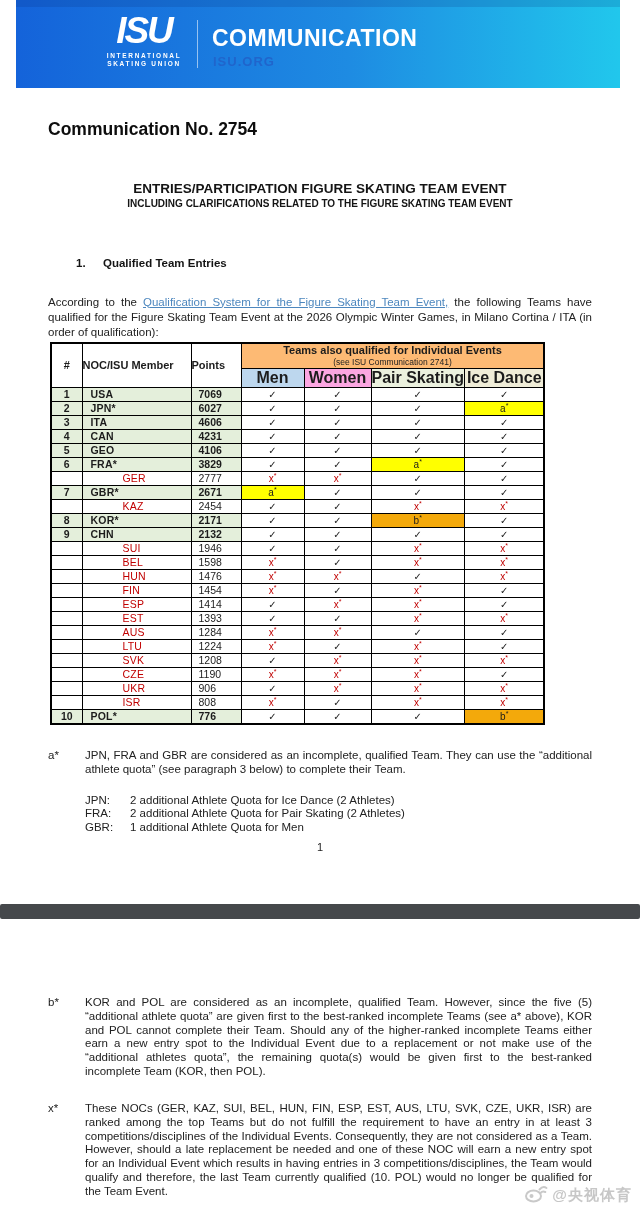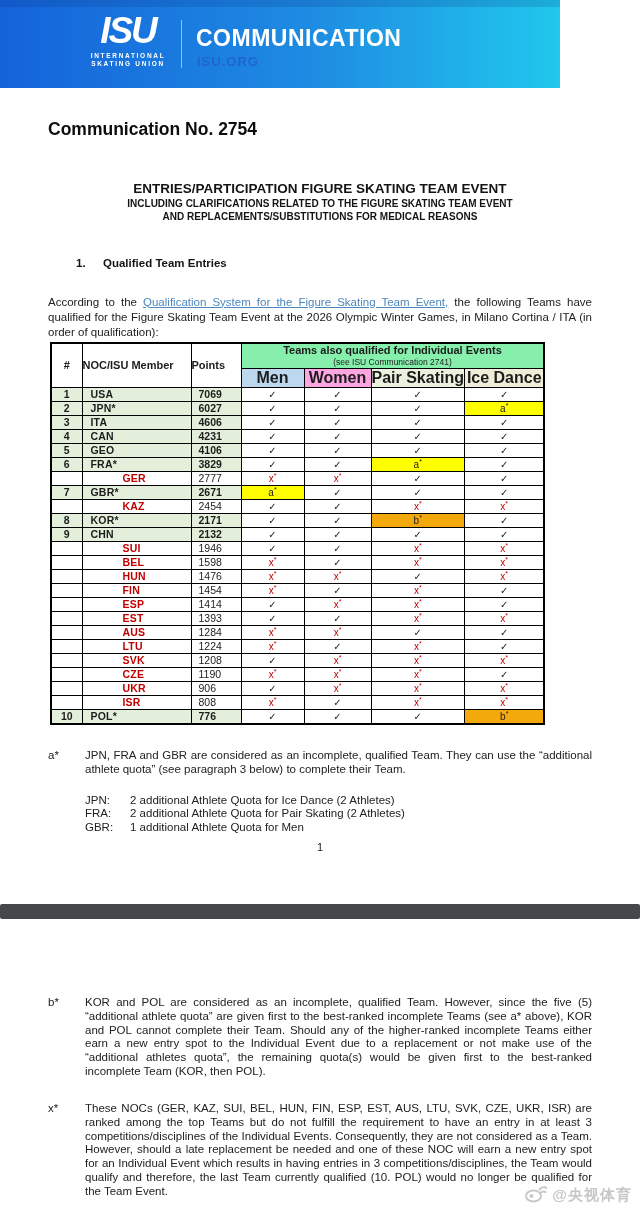--- a/index.html
+++ b/index.html
@@ -5,21 +5,21 @@
   :root{
     --yellow:#FFFF00; --orange:#F3A90B; --red:#C00000; --rowgreen:#E4EFDB;
     --divider:#45484B; --link:#4D87BE;
   }
   *{box-sizing:border-box;}
   html,body{margin:0;padding:0;background:#ffffff;}
   body{font-family:"Liberation Sans","DejaVu Sans",sans-serif;color:#1c1c1c;}
   .page{position:relative;width:640px;height:1223px;background:#fff;overflow:hidden;}
 
   
-  .banner{position:absolute;left:0;top:0;width:560px;height:88px;
+  .banner{position:absolute;left:16px;top:0;width:604px;height:88px;
     background:linear-gradient(90deg,#1463DA 0%,#1E8BE2 55%,#21C7EC 100%);}
   .banner::before{content:"";position:absolute;left:0;top:0;width:100%;height:7px;
     background:rgba(8,40,110,0.16);}
   .logo{position:absolute;left:74px;top:13px;color:#fff;text-align:center;width:108px;}
   .logo-main{font-size:37px;line-height:36px;font-weight:bold;font-style:italic;letter-spacing:-2px;}
   .logo-sub{margin-top:3px;font-size:6.5px;line-height:8px;font-weight:bold;letter-spacing:1.7px;}
   .banner-divider{position:absolute;left:181px;top:20px;width:1px;height:48px;background:rgba(255,255,255,0.55);}
   .comm-title{position:absolute;left:196px;top:25px;color:#ffffff;font-size:23px;font-weight:bold;letter-spacing:0.5px;}
   .comm-sub{position:absolute;left:197px;top:54px;font-size:13px;font-weight:bold;letter-spacing:1px;color:#2065CC;}
 
@@ -31,33 +31,33 @@
   .section-heading{position:absolute;left:48px;top:257px;font-size:11.5px;font-weight:bold;color:#141414;margin-left:28px;}
   .section-num{display:inline-block;width:27px;}
   .intro{position:absolute;left:48px;top:283px;width:544px;font-size:11.5px;line-height:15px;
     text-align:justify;color:#222;}
   .link{color:var(--link);text-decoration:underline;cursor:pointer;}
 
   
   .team-table{position:absolute;left:50px;top:342px;border-collapse:collapse;table-layout:fixed;
     border:2px solid #000;font-family:"Liberation Sans",sans-serif;}
   .team-table th,.team-table td{border:1px solid #000;padding:0;overflow:hidden;white-space:nowrap;}
-  .h-group{height:25px;vertical-align:middle;background:#86efac;margin-top:8px;}
+  .h-group{height:25px;vertical-align:middle;background:#fdba74;margin-top:8px;}
   .h-group-title{font-size:11px;font-weight:bold;line-height:13px;text-align:center;}
   .h-group-sub{font-size:8.5px;font-weight:normal;line-height:10px;text-align:center;color:#222;}
   .h-meta{font-size:11px;font-weight:bold;background:#fff;vertical-align:middle;}
   .h-rank{text-align:center;}
   .h-noc,.h-points{text-align:left;padding-left:8px;}
   .h-ev{height:15px;font-size:16px;font-weight:bold;text-align:center;vertical-align:middle;}
   .team-table td{height:14px;font-size:10.5px;line-height:13px;vertical-align:middle;}
   td.cell-rank{text-align:center;font-weight:bold;}
   td.cell-noc{text-align:left;padding-left:8px;font-weight:bold;letter-spacing:0.2px;}
   td.cell-points{text-align:left;padding-left:7px;font-weight:bold;}
   td.meta{background:var(--rowgreen);}
-  tr.unranked td.cell-noc{color:var(--red);font-weight:bold;padding-left:40px;}
+  tr.unranked td.cell-noc{color:var(--red);font-weight:normal;padding-left:40px;}
   tr.unranked td.cell-points{font-weight:normal;}
   td.cell-ev{text-align:center;font-size:10px;}
   td.ev-x{color:var(--red);}
   td.ev-a{background:var(--yellow);font-weight:normal;}
   td.ev-b{background:var(--orange);}
   td.cell-ev sup{font-size:7px;line-height:0;}
 
   
   .footnote{position:absolute;left:48px;width:544px;display:flex;font-size:11.5px;line-height:13.8px;color:#222;}
   .fn-label{flex:0 0 37px;}
@@ -94,21 +94,20 @@
     <div class="banner-divider"></div>
     <div class="comm-title">COMMUNICATION</div>
     <div class="comm-sub" style="color: rgb(32, 101, 204);">ISU.ORG</div>
   </div>
 
   <div class="doc-heading">Communication No. 2754</div>
 
   <div class="title-block">
     <div class="title-lg">ENTRIES/PARTICIPATION FIGURE SKATING TEAM EVENT</div>
     <div class="title-sm">INCLUDING CLARIFICATIONS RELATED TO THE FIGURE SKATING TEAM EVENT</div>
-    <div class="title-sm">AND REPLACEMENTS/SUBSTITUTIONS FOR MEDICAL REASONS</div>
   </div>
 
   <div class="section-heading">
     <span class="section-num">1.</span><span>Qualified Team Entries</span>
   </div>
 
   <p class="intro">
     <span>According to the </span><span class="link">Qualification System for the Figure Skating Team Event,</span><span> the following Teams have qualified for the Figure Skating Team Event at the 2026 Olympic Winter Games, in Milano Cortina / ITA (in order of qualification):</span>
   </p>
 

